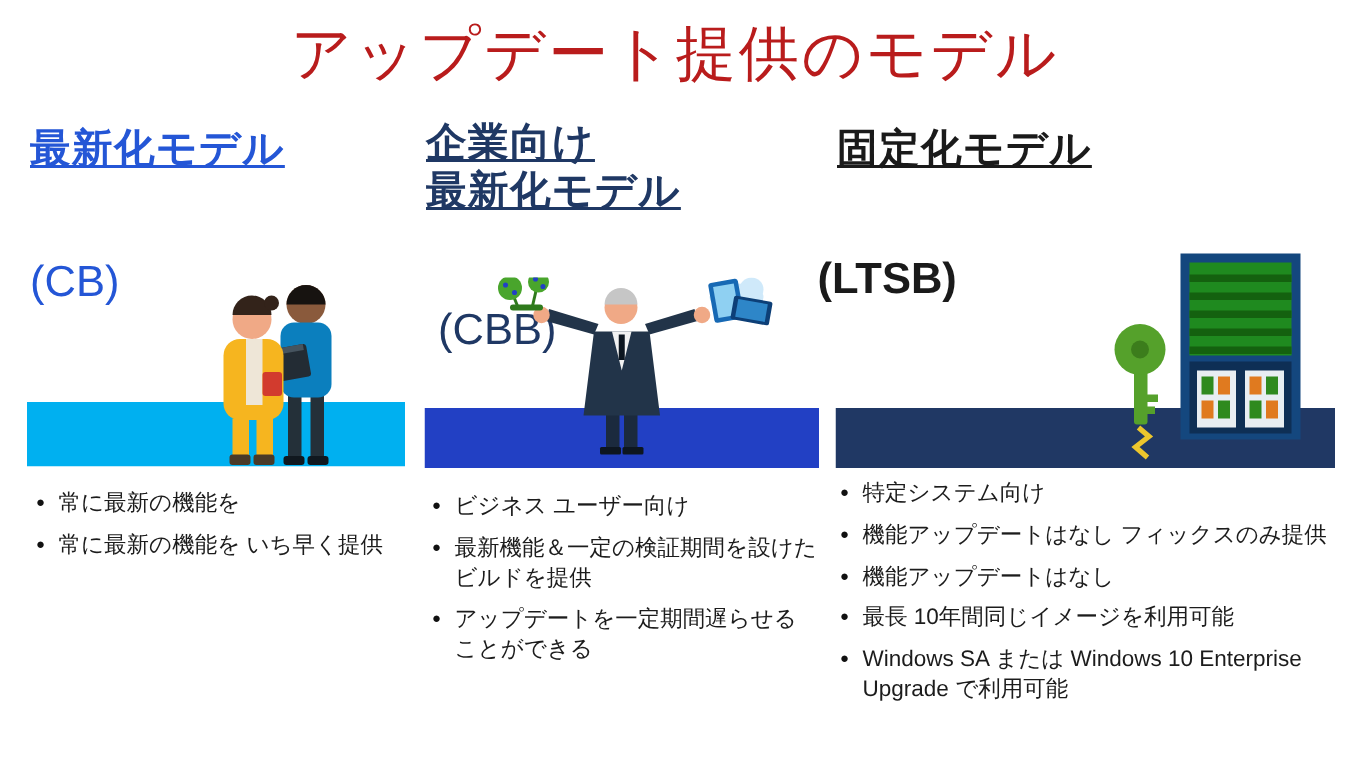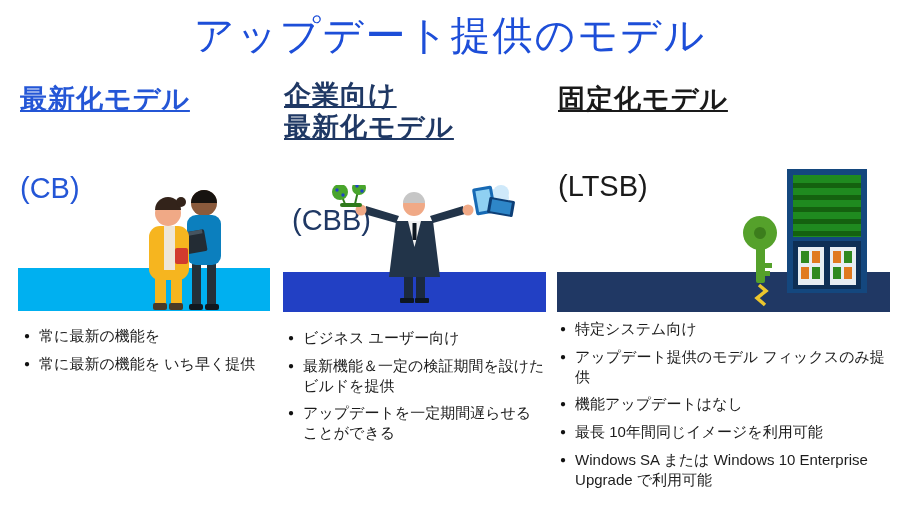--- a/index.html
+++ b/index.html
@@ -15,21 +15,21 @@
   }
 
   .title {
     position: absolute;
     top: 8px; left: 0;
     width: 100%;
     text-align: center;
     font-size: 40px;
     font-weight: 400;
     letter-spacing: 2px;
-    color: #1d4ed8;
+    color: #b91c1c;
   }
 
   .heading {
     position: absolute;
     font-weight: 700;
     font-size: 27px;
     line-height: 1.18;
     letter-spacing: 1px;
     text-decoration: underline;
   }
@@ -39,21 +39,21 @@
   .h-ltsb { left: 558px; top: 84px; color: var(--ltsb-accent, #1a1a1a); }
 
   .sub {
     position: absolute;
     font-size: 29px;
     font-weight: 400;
     margin-top: 42px;
   }
   .sub-cb   { left: 20px;  top: 130px; color: var(--cb-accent, #2456d6); }
   .sub-cbb  { left: 292px; top: 162px; color: var(--cbb-accent, #1f3864); }
-  .sub-ltsb { left: 558px; top: 128px; color: var(--ltsb-accent, #1a1a1a); }
+  .sub-ltsb { left: 545px; top: 128px; color: var(--ltsb-accent, #1a1a1a); font-weight: bold; }
 
   .illus { position: absolute; }
   .illus svg { display: block; width: 100%; height: 100%; }
   .illus-cb   { left: 18px;  top: 158px; width: 252px; height: 153px; }
   .illus-cbb  { left: 283px; top: 185px; width: 263px; height: 127px; }
   .illus-ltsb { left: 557px; top: 165px; width: 333px; height: 147px; }
 
   .bullets {
     position: absolute;
     list-style: none;
@@ -234,21 +234,21 @@
     </svg>
   </div>
 
   <ul class="bullets list-ltsb">
     <li>
       <span class="dot">●</span>
       <span>特定システム向け</span>
     </li>
     <li>
       <span class="dot">●</span>
-      <span>アップデート提供のモデル フィックスのみ提供</span>
+      <span>機能アップデートはなし フィックスのみ提供</span>
     </li>
     <li>
       <span class="dot">●</span>
       <span>機能アップデートはなし</span>
     </li>
     <li>
       <span class="dot">●</span>
       <span>最長 10年間同じイメージを利用可能</span>
     </li>
     <li>

